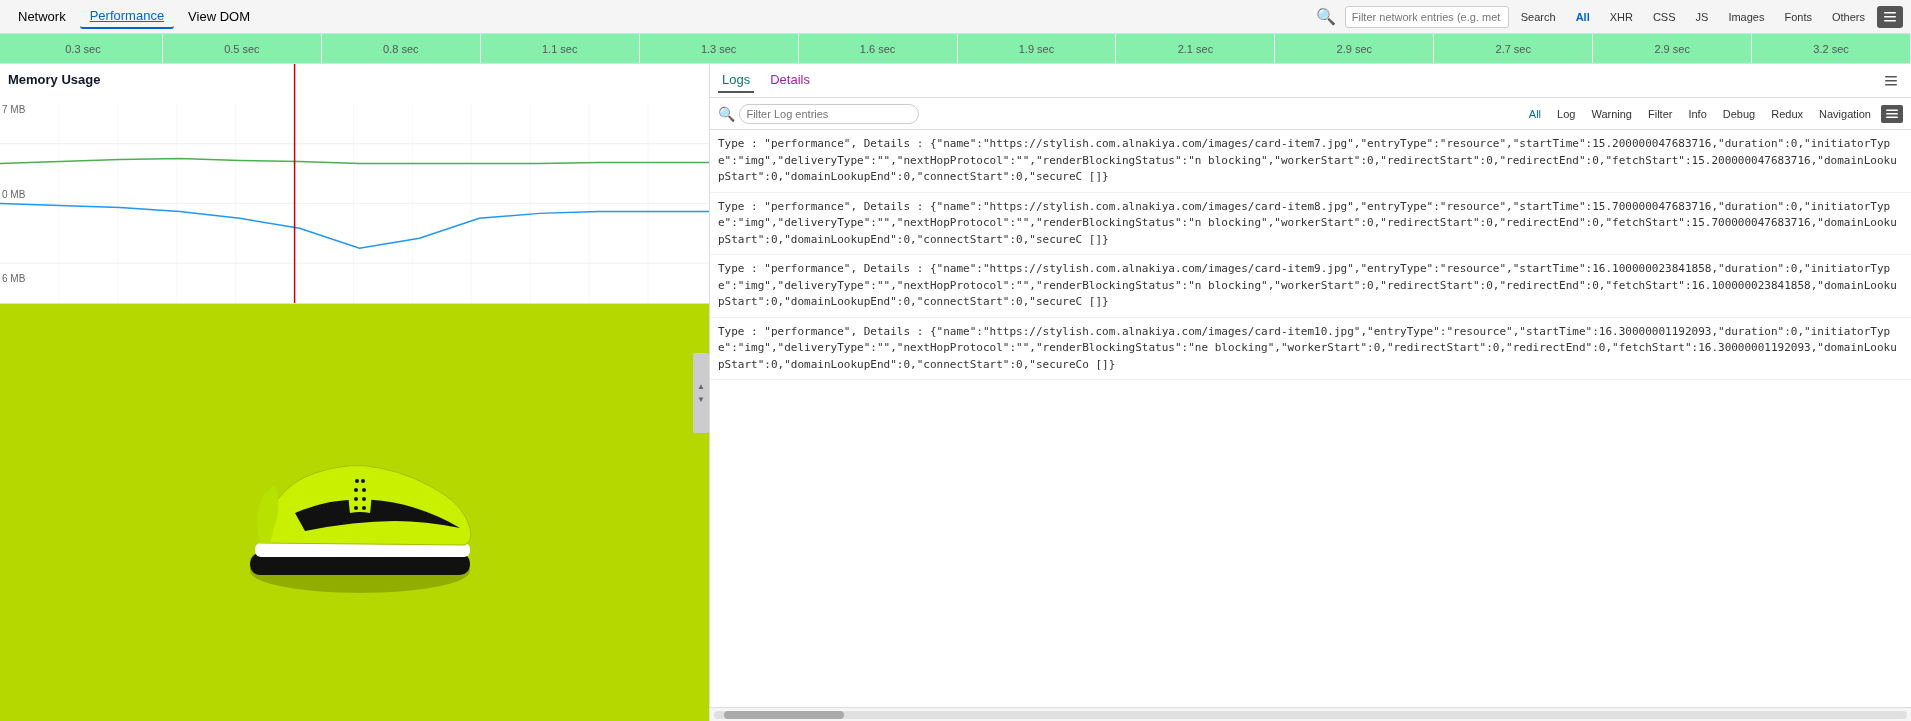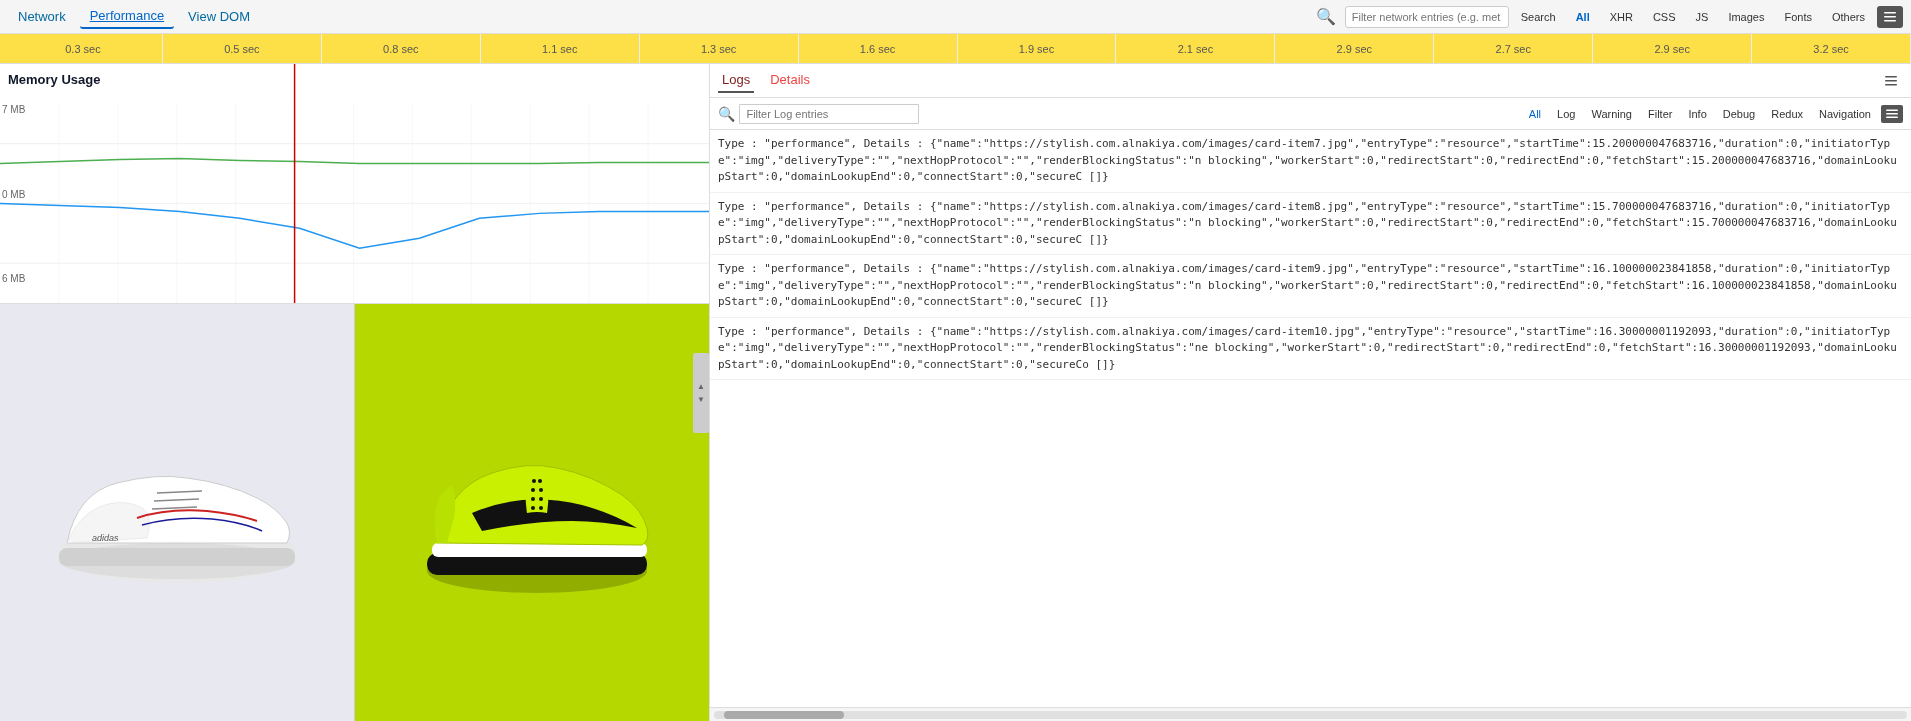--- a/index.html
+++ b/index.html
@@ -14,21 +14,21 @@
       background: #f5f5f5;
       padding: 0 8px;
       gap: 4px;
     }
     .toolbar-tab {
       padding: 4px 10px;
       font-size: 13px;
       cursor: pointer;
       border: none;
       background: none;
-      color: #0369a1;
+      color: #000000;
       border-radius: 3px;
     }
     .toolbar-tab.active {
       color: #0066cc;
       border-bottom: 2px solid #0066cc;
       background: none;
       text-decoration: underline;
     }
     .toolbar-spacer { flex: 1; }
     .toolbar-search-icon {
@@ -63,21 +63,21 @@
       border-radius: 3px;
       display: flex; align-items: center; justify-content: center;
       cursor: pointer;
     }
 
     
     .timeline-ruler {
       display: flex;
       height: 30px;
       border-bottom: 1px solid #ddd;
-      background: #fde047;
+      background: #86efac;
       padding-left: 4px;
     }
     .timeline-tick {
       flex: 1;
       display: flex;
       align-items: center;
       justify-content: center;
       font-size: 11px;
       color: #555;
       border-right: 1px solid #eee;
@@ -164,44 +164,44 @@
       align-items: center;
       height: 34px;
       border-bottom: 1px solid #ddd;
       padding: 0 8px;
       gap: 12px;
     }
     .logs-tab {
       font-size: 13px;
       padding: 4px 4px;
       cursor: pointer;
-      color: #ef4444;
+      color: #a21caf;
       border-bottom: 2px solid transparent;
     }
     .logs-tab.active {
-      color: #7f1d1d;
+      color: #0f766e;
       border-bottom: 2px solid #555;
     }
     .logs-toolbar {
       display: flex;
       align-items: center;
       height: 32px;
       border-bottom: 1px solid #ddd;
       padding: 0 8px;
       gap: 4px;
     }
     .logs-search-icon {
       font-size: 14px;
       color: #666;
     }
     .logs-filter-input {
       width: 180px;
       height: 20px;
       border: 1px solid #ccc;
-      border-radius: 1px;
+      border-radius: 10px;
       padding: 0 6px;
       font-size: 11px;
     }
     .logs-btn {
       padding: 2px 6px;
       font-size: 11px;
       background: none;
       border: none;
       cursor: pointer;
       color: #333;
@@ -342,42 +342,20 @@
         <polyline points="0,100 60,98 120,96 180,95 240,97 300,98 360,100 420,100 480,100 540,100 600,99 650,99 710,99" fill="none" stroke="#4caf50" stroke-width="1.5"></polyline>
 
         <polyline points="0,140 60,142 120,144 180,148 240,155 300,165 360,185 420,175 480,155 540,150 600,148 650,148 710,148" fill="none" stroke="#2196f3" stroke-width="1.5"></polyline>
 
         <line x1="295" y1="0" x2="295" y2="240" stroke="#cc0000" stroke-width="1.5"></line>
       </svg>
     </div>
 
     <div class="image-preview">
 
-      <div class="preview-item light-bg">
-        <svg width="300" height="200" viewBox="0 0 300 200">
-
-          <ellipse cx="150" cy="140" rx="120" ry="30" fill="#e8e8e8"></ellipse>
-
-          <ellipse cx="150" cy="148" rx="118" ry="18" fill="#ddd"></ellipse>
-          <rect x="32" y="135" width="236" height="18" rx="8" fill="#d0d0d0"></rect>
-
-          <path d="M40,130 Q50,80 90,70 Q130,60 160,65 Q200,70 230,85 Q250,95 260,110 Q265,120 260,130 Z" fill="white" stroke="#ccc" stroke-width="1"></path>
-
-          <path d="M40,130 Q50,105 70,95 Q85,88 100,90 Q115,92 120,100 Q125,110 120,125 Z" fill="#f5f5f5" stroke="#ddd" stroke-width="0.5"></path>
-
-          <path d="M110,105 Q140,95 180,98 Q210,101 230,108" fill="none" stroke="#cc2222" stroke-width="2"></path>
-          <path d="M115,112 Q148,103 185,106 Q215,109 235,118" fill="none" stroke="#1a1a9a" stroke-width="1.5"></path>
-
-          <line x1="130" y1="80" x2="175" y2="78" stroke="#888" stroke-width="1.5"></line>
-          <line x1="127" y1="88" x2="172" y2="86" stroke="#888" stroke-width="1.5"></line>
-          <line x1="125" y1="96" x2="170" y2="94" stroke="#888" stroke-width="1.5"></line>
-
-          <text x="65" y="128" font-size="9" fill="#555" font-style="italic">adidas</text>
-        </svg>
-      </div>
 
       <div class="preview-item green-bg">
         <svg width="300" height="200" viewBox="0 0 300 200">
 
           <ellipse cx="155" cy="158" rx="110" ry="22" fill="rgba(0,0,0,0.2)"></ellipse>
 
           <rect x="45" y="140" width="220" height="22" rx="10" fill="#111"></rect>
 
           <rect x="50" y="130" width="215" height="14" rx="6" fill="white"></rect>
 

